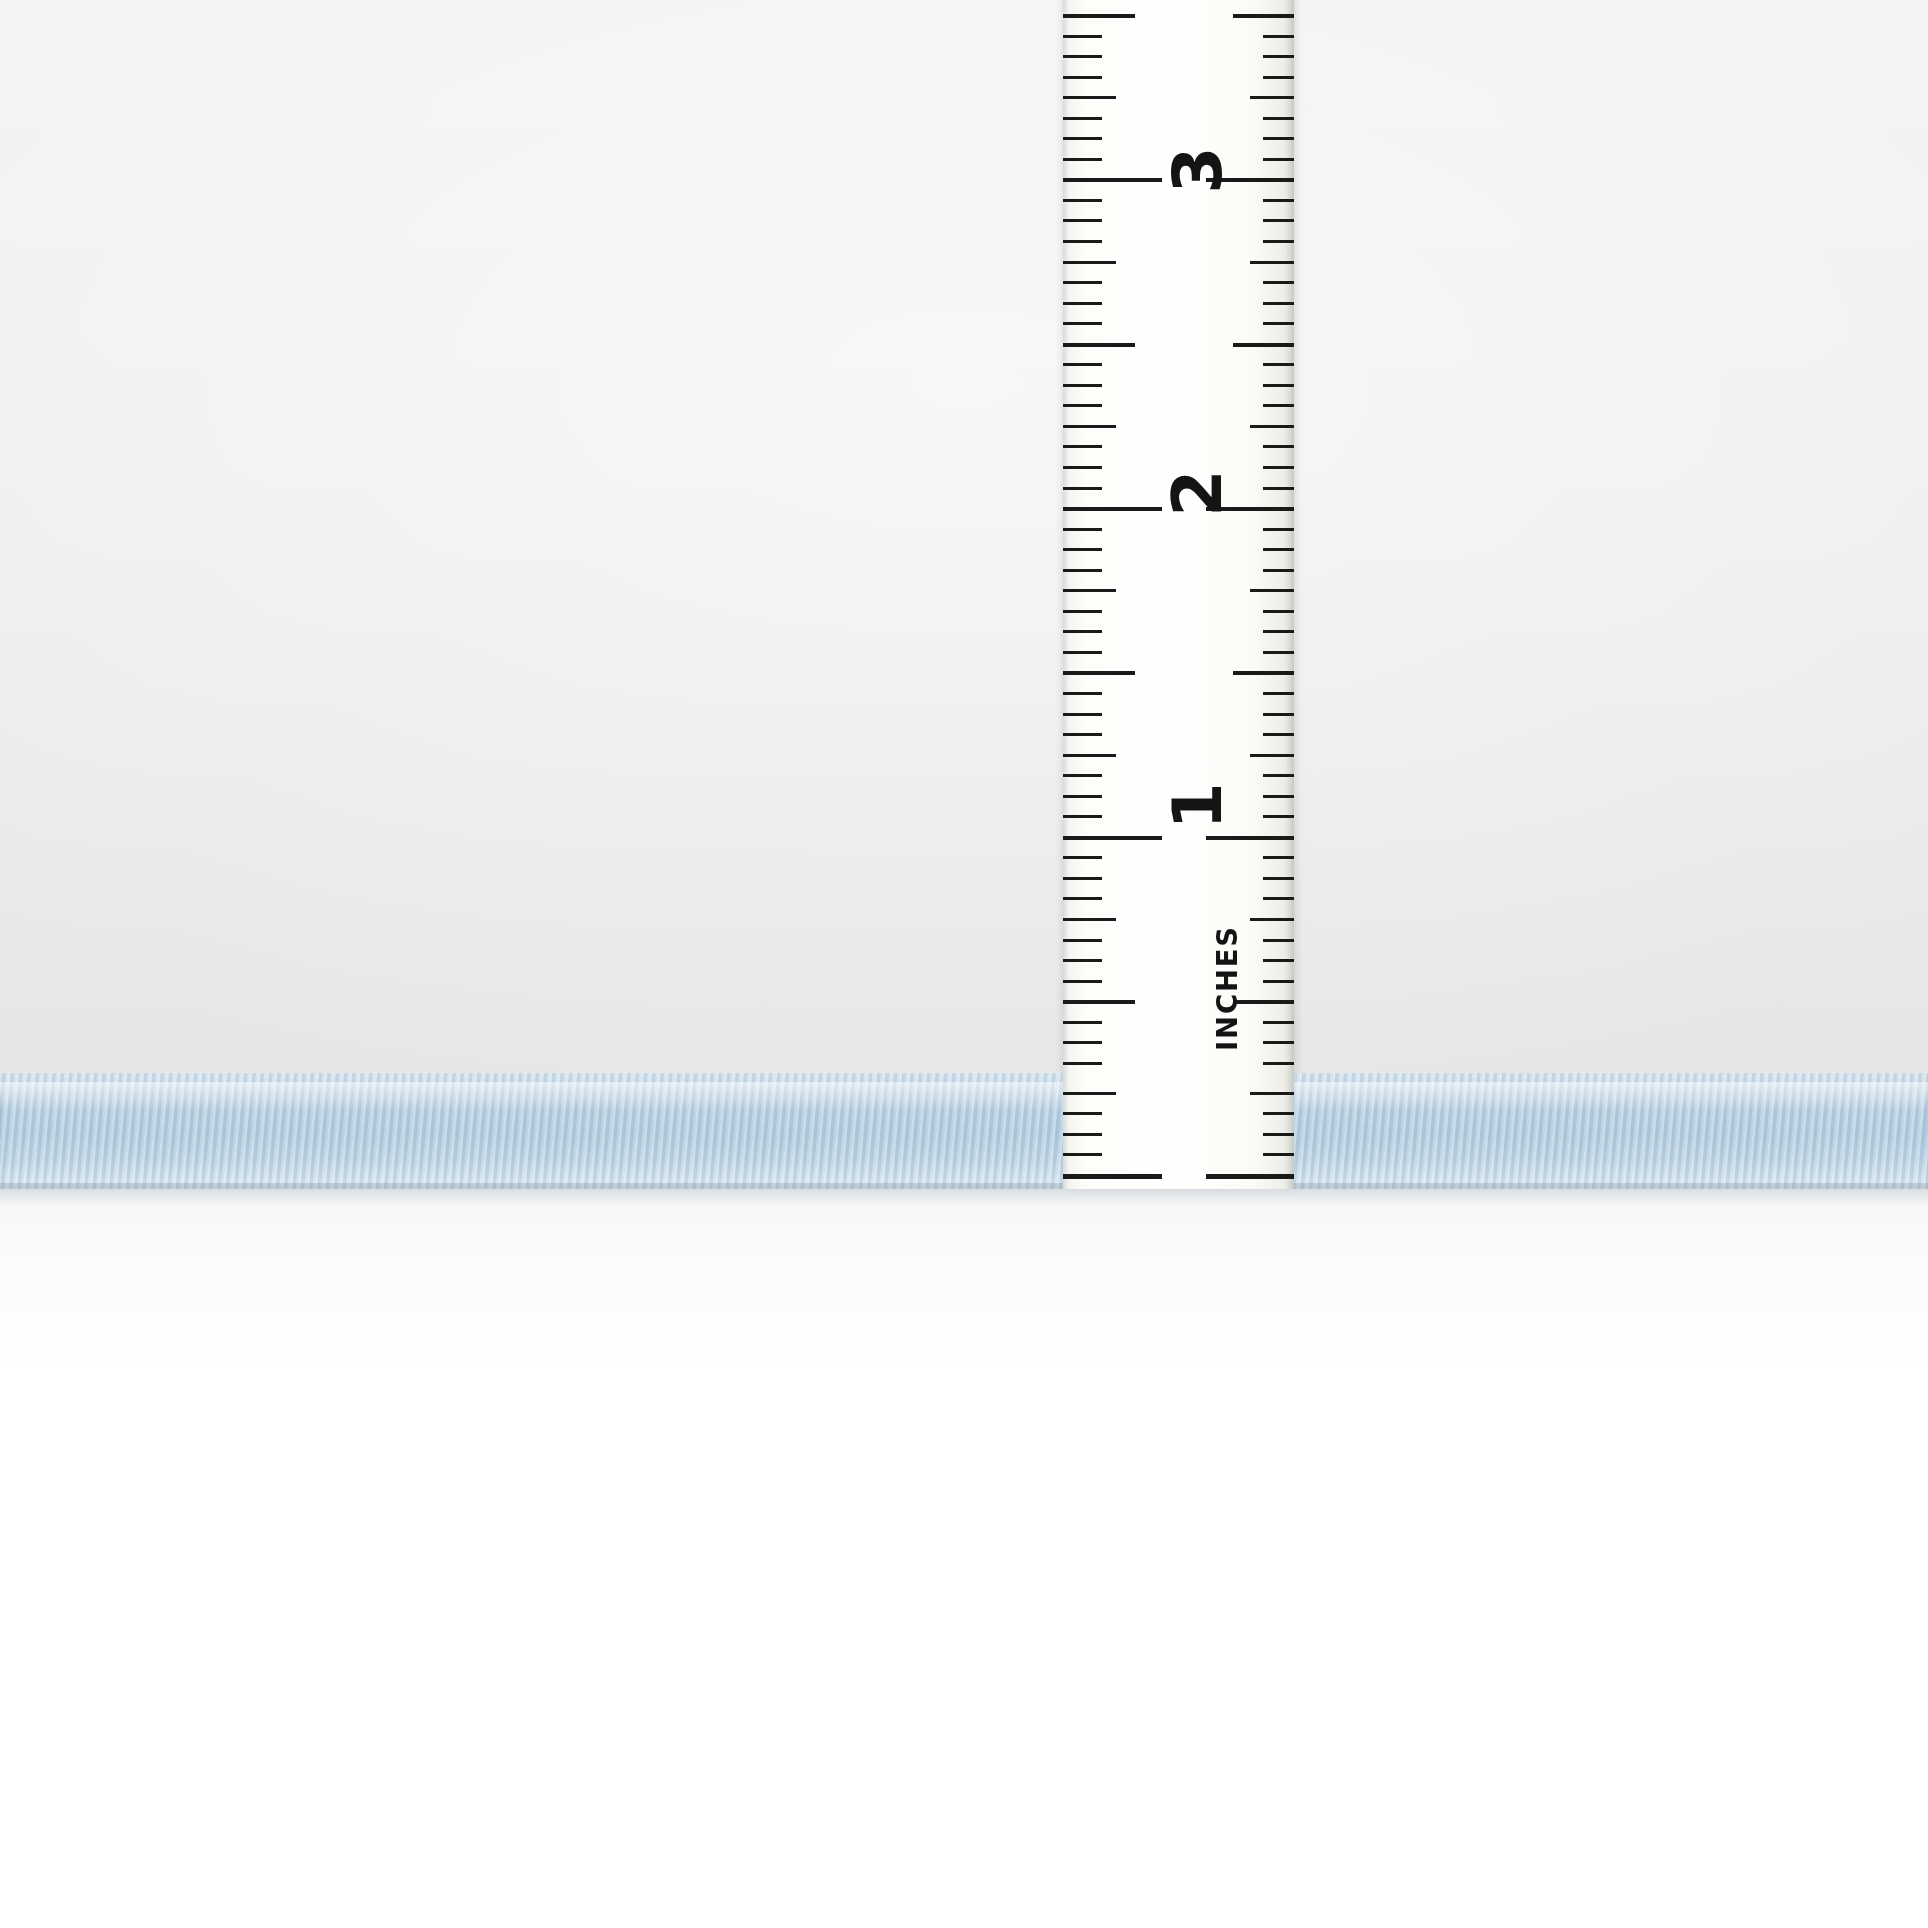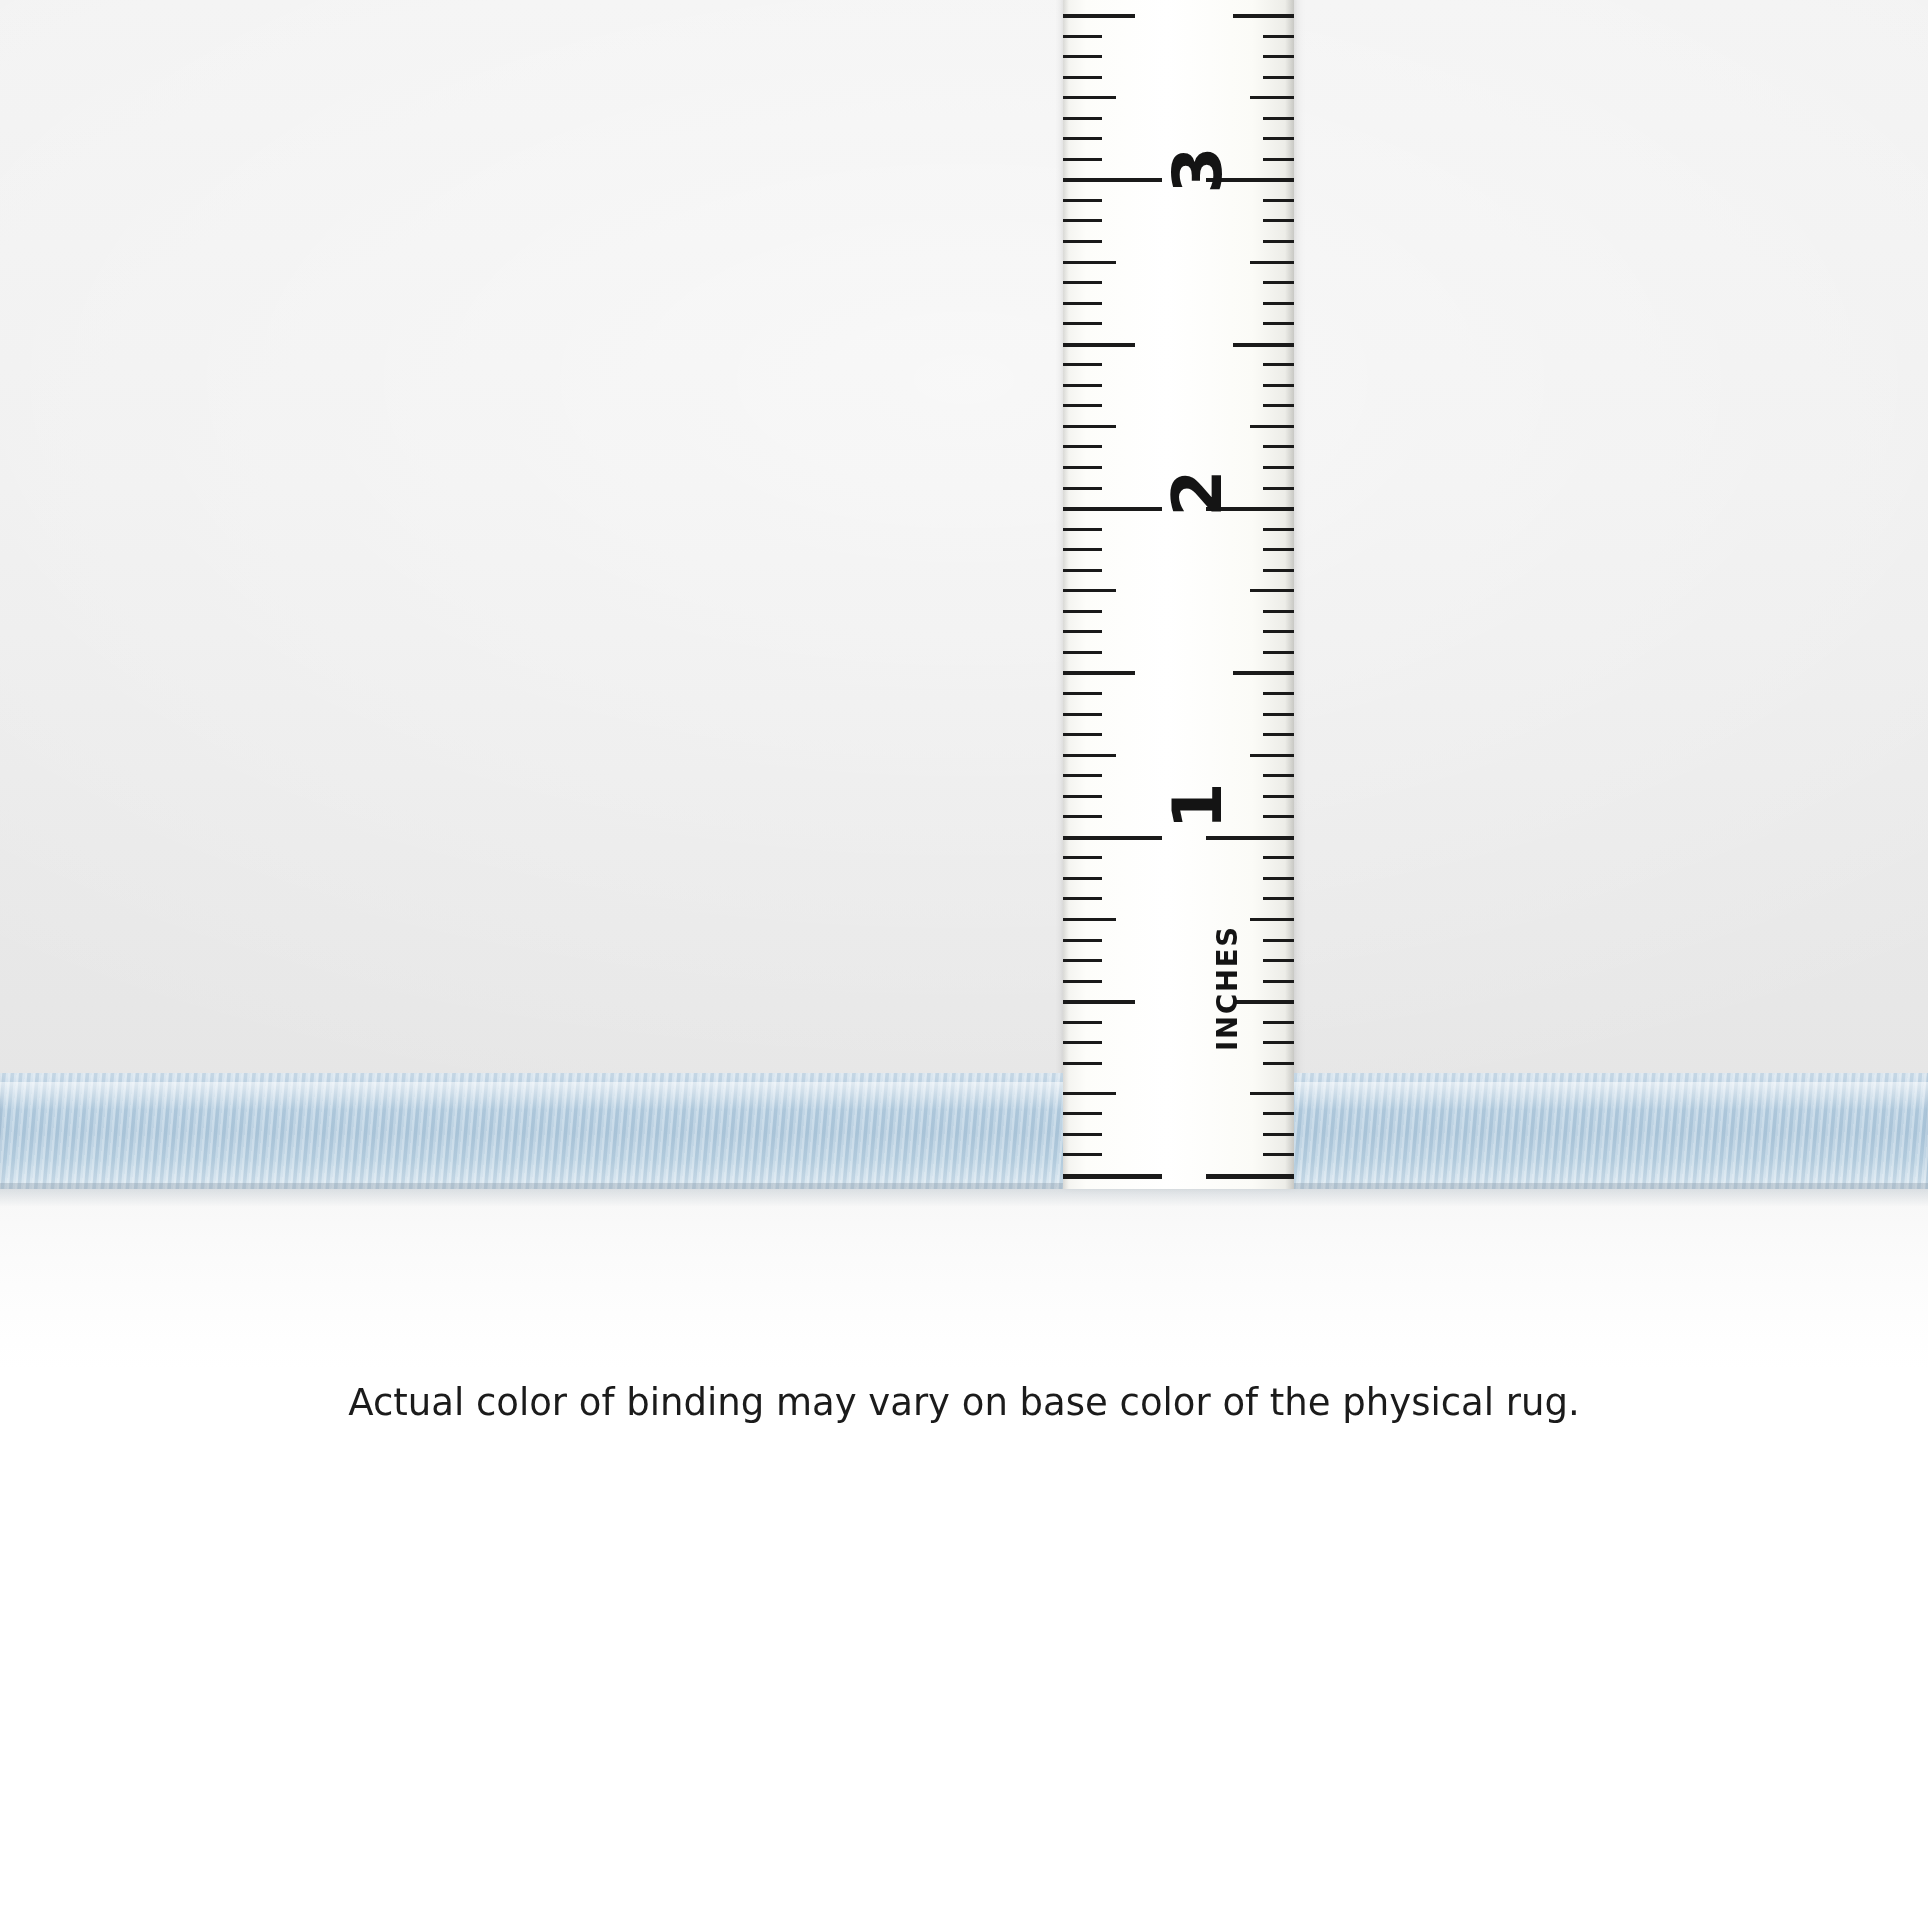--- a/index.html
+++ b/index.html
@@ -362,17 +362,16 @@
         <div class="tick minor" style="top: 60px;"></div>
         <div class="tick-r minor" style="top: 60px;"></div>
         <div class="tick minor" style="top: 39px;"></div>
         <div class="tick-r minor" style="top: 39px;"></div>
         <div class="tick quarter" style="top: 19px;"></div>
         <div class="tick-r quarter" style="top: 19px;"></div>
       </div>
   </div>
 
   <div class="caption">
-    <span class="caption-line">Actual color of binding may vary on base color of the physical rug.</span>
   </div>
 
 </div>
 
 
 </body></html>

